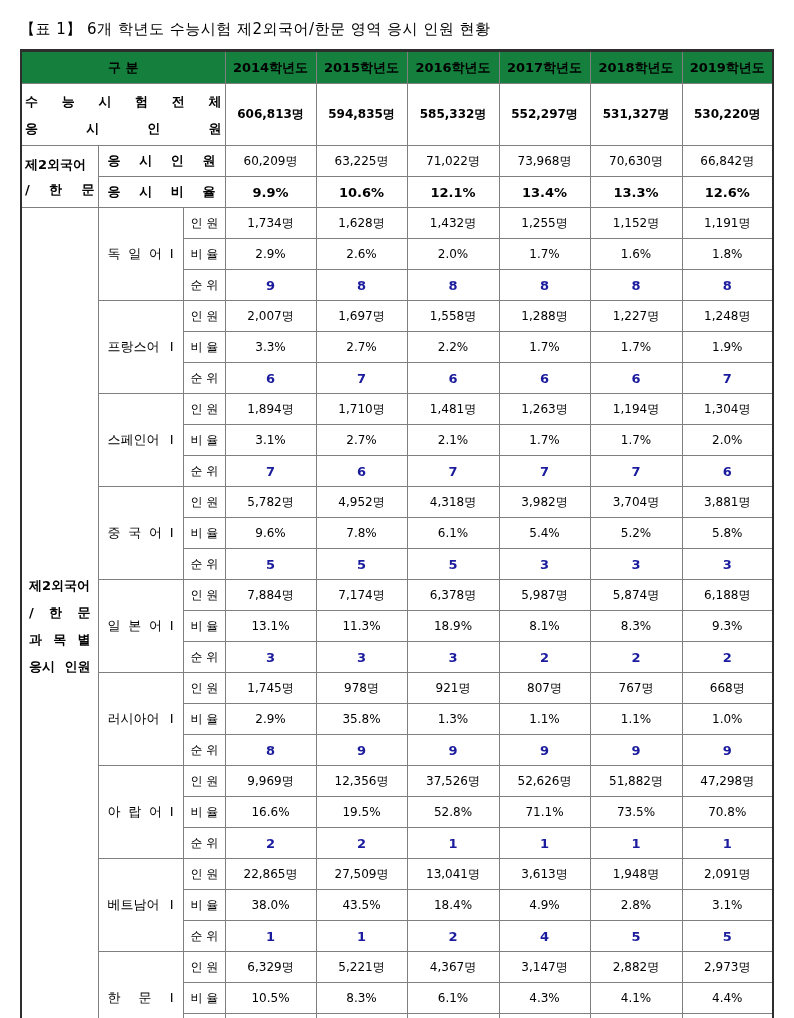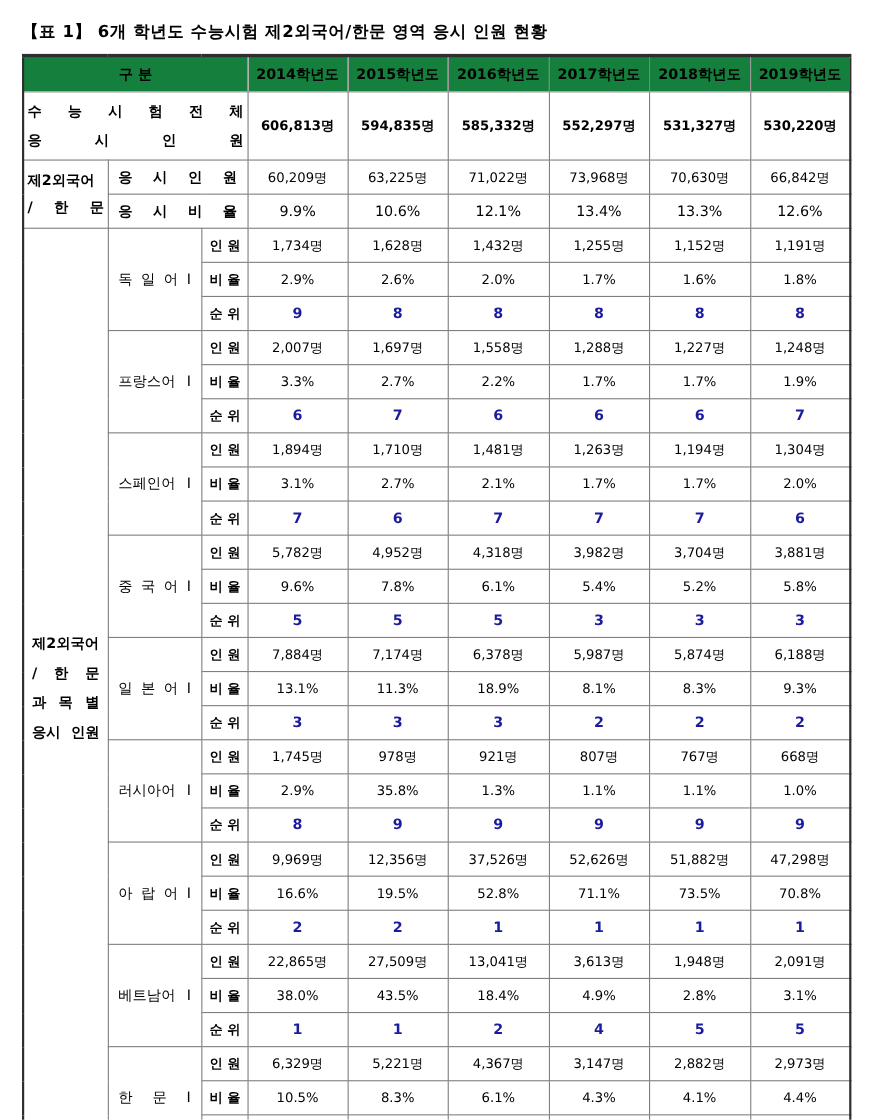--- a/index.html
+++ b/index.html
@@ -3,21 +3,21 @@
 <meta charset="utf-8">
 <style>
   html,body{margin:0;padding:0;background:#ffffff;}
   body{
     width:794px;height:1018px;
     font-family:"DejaVu Sans","Liberation Sans",sans-serif;
     color:#000;
   }
   .page-title{
     margin:20px 0 10px 20px;
-    font-size:15px;font-weight:bold;letter-spacing:0.5px;
+    font-size:15px;font-weight:normal;letter-spacing:0.5px;
   }
   table.main{
     margin-left:20px;
     border-collapse:collapse;table-layout:fixed;width:753px;
     border:2px solid #2e2e2e;border-top-width:3px;
   }
   td,th{
     border:1px solid #7f7f7f;
     font-size:12px;text-align:center;vertical-align:middle;
     padding:0 3px;height:30px;overflow:hidden;white-space:nowrap;
@@ -26,23 +26,23 @@
     background:#15803d;font-weight:bold;font-size:13px;height:31px;
   }
   .jcell{text-align:justify;text-align-last:justify;padding:0 9px;}
   .jline{text-align:justify;text-align-last:justify;line-height:25px;}
   .label{font-weight:bold;font-size:13px;}
   .total-label{height:61px;}
   .total-label .jline{line-height:27px;}
   .group-label{font-weight:bold;font-size:13px;padding:0 7px;}
   .group-label .jline{line-height:27px;}
   .lang-cell{font-weight:normal;font-size:13px;text-align:justify;text-align-last:justify;padding:0 9px;}
-  .metric-cell{font-weight:bold;font-size:12px;text-align:justify;text-align-last:justify;padding:0 7px;}
+  .metric-cell{font-weight:normal;font-size:12px;text-align:justify;text-align-last:justify;padding:0 7px;}
   .num-val{font-size:12px;}
-  .bold-val{font-weight:normal;font-size:13px;}
+  .bold-val{font-weight:bold;font-size:13px;}
   .rank-val{font-weight:bold;font-size:13px;color:#1b1b9e;}
   .total-cell{height:61px;font-weight:bold;}
 </style>
 </head>
 <body>
 
 <div class="page-title">【표 1】 6개 학년도 수능시험 제2외국어/한문 영역 응시 인원 현황</div>
 
 <table class="main">
   <colgroup>

